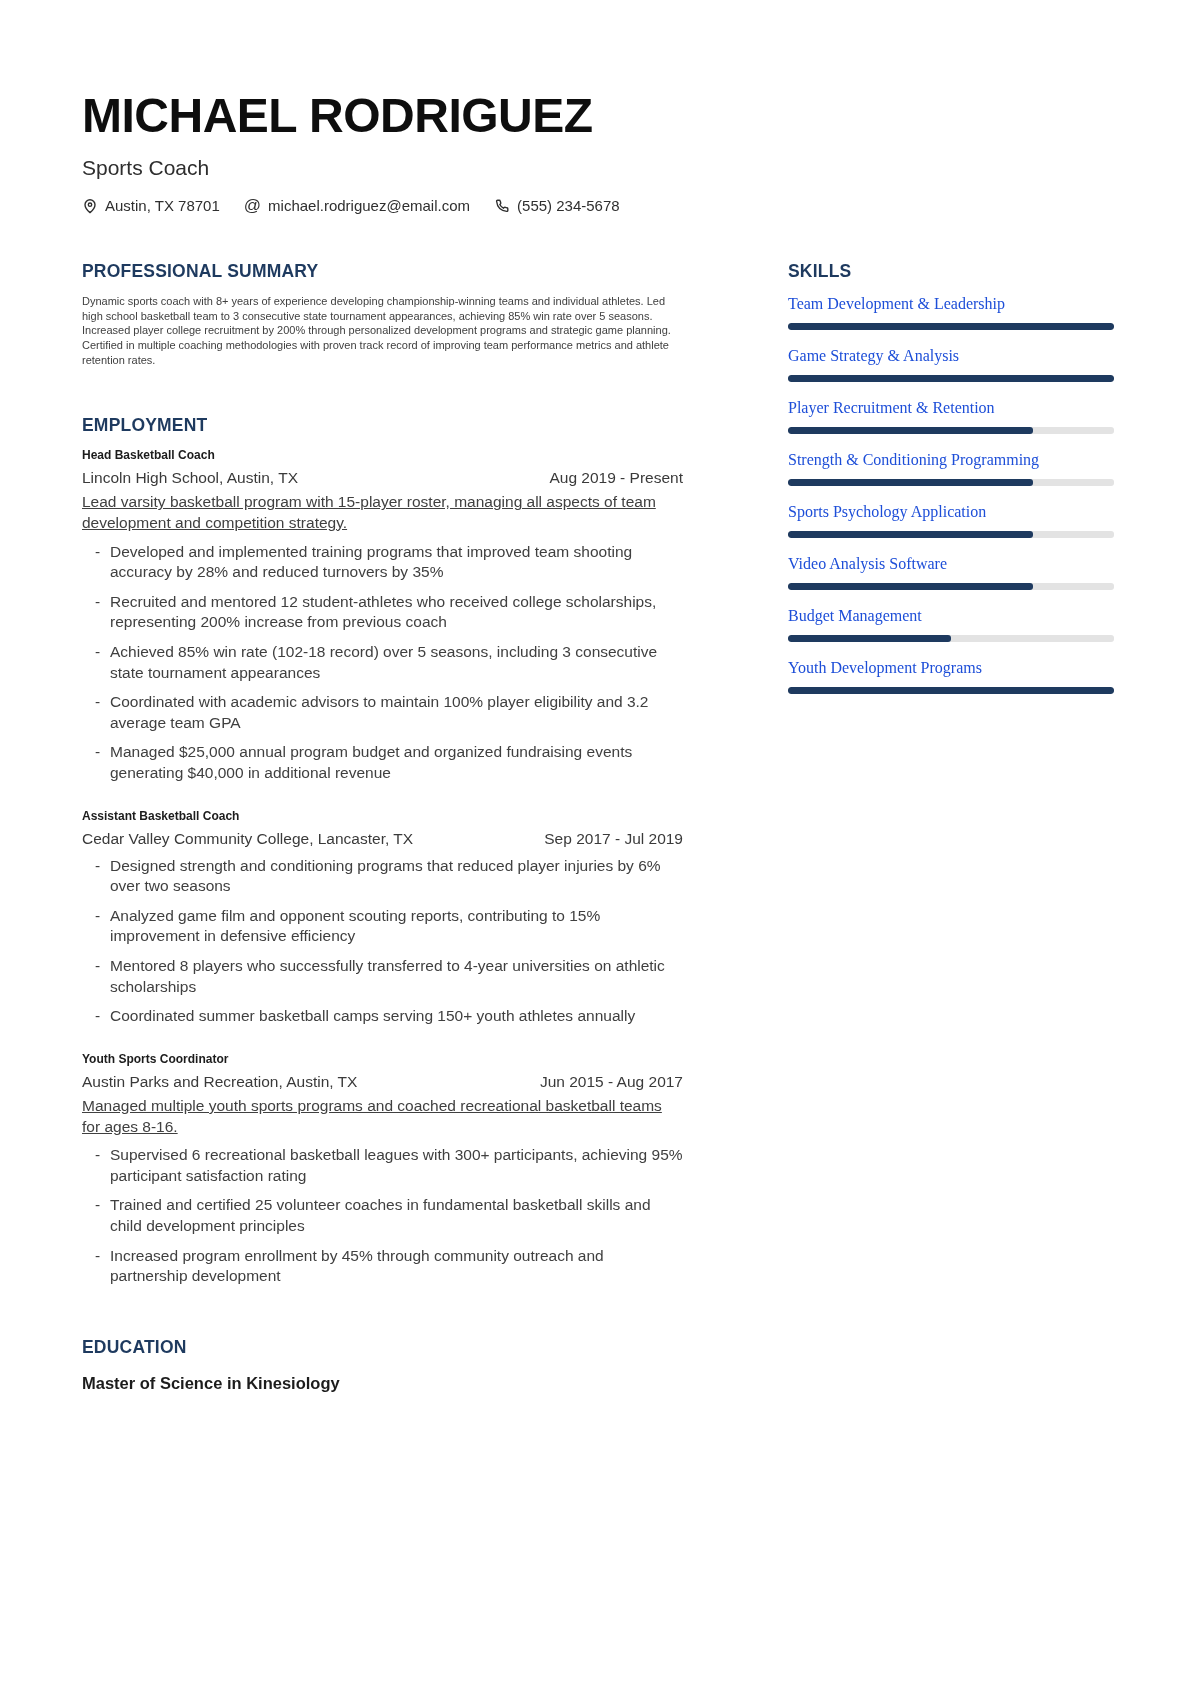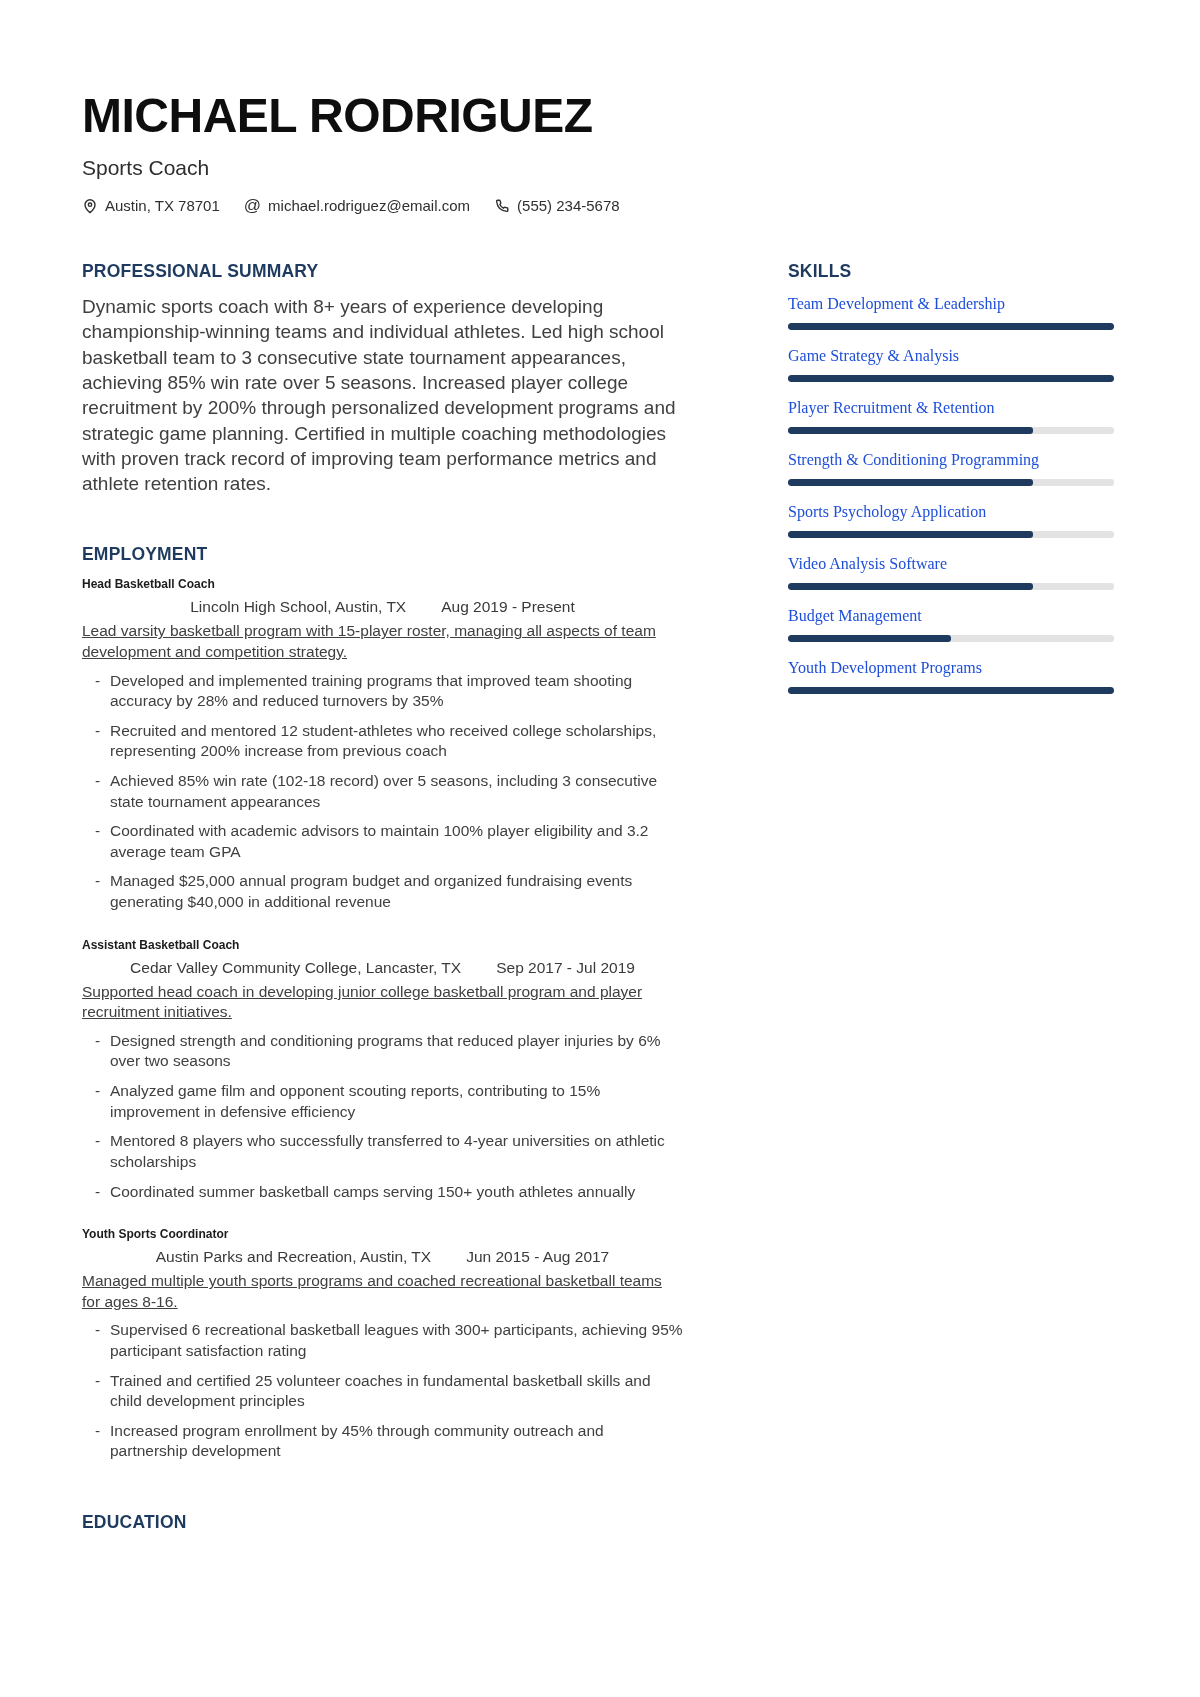--- a/index.html
+++ b/index.html
@@ -48,33 +48,33 @@
   .col-left { width: 601px; }
   .col-right { width: 326px; margin-left: 38px; }
   h2.sec-heading {
     font-size: 17.5px;
     font-weight: bold;
     letter-spacing: 0.2px;
     color: #1e3a5f;
     margin-bottom: 12px;
   }
   .summary-body {
-    font-size: 19px;
+    font-size: 11px;
     line-height: 1.33;
     color: #404040;
   }
   section.employment { margin-top: 48px; }
   section.education { margin-top: 50px; }
   .degree { font-size: 16.5px; font-weight: bold; color: #1c1c1c; margin-top: 16px; }
   
   .job + .job { margin-top: 25px; }
   .job-title { font-size: 12px; font-weight: bold; color: #1c1c1c; line-height: 1.25; }
   .job-meta {
     display: flex;
-    justify-content: center;
+    justify-content: space-between;
     align-items: baseline;
     margin-top: 6px;
     font-size: 15.5px;
     color: #3a3a3a;
     gap: 35px;
   }
   .job-desc { margin-top: 5px; font-size: 15.5px; line-height: 1.33; color: #404040; text-decoration: underline; }
   ul.job-bullets { list-style: none; margin-top: 8px; }
   ul.job-bullets li {
     position: relative;
@@ -165,21 +165,20 @@
                 <li>Coordinated with academic advisors to maintain 100% player eligibility and 3.2 average team GPA</li>
                 <li>Managed $25,000 annual program budget and organized fundraising events generating $40,000 in additional revenue</li>
               </ul>
             </div>
             <div class="job">
               <h3 class="job-title">Assistant Basketball Coach</h3>
               <div class="job-meta">
                 <span class="job-company">Cedar Valley Community College, Lancaster, TX</span>
                 <span class="job-dates">Sep 2017 - Jul 2019</span>
               </div>
-              <p class="job-desc">Supported head coach in developing junior college basketball program and player recruitment initiatives.</p>
               <ul class="job-bullets">
                 <li>Designed strength and conditioning programs that reduced player injuries by 6% over two seasons</li>
                 <li>Analyzed game film and opponent scouting reports, contributing to 15% improvement in defensive efficiency</li>
                 <li>Mentored 8 players who successfully transferred to 4-year universities on athletic scholarships</li>
                 <li>Coordinated summer basketball camps serving 150+ youth athletes annually</li>
               </ul>
             </div>
             <div class="job">
               <h3 class="job-title">Youth Sports Coordinator</h3>
               <div class="job-meta">
@@ -191,20 +190,21 @@
                 <li>Supervised 6 recreational basketball leagues with 300+ participants, achieving 95% participant satisfaction rating</li>
                 <li>Trained and certified 25 volunteer coaches in fundamental basketball skills and child development principles</li>
                 <li>Increased program enrollment by 45% through community outreach and partnership development</li>
               </ul>
             </div>
           </div>
       </section>
 
       <section class="education">
         <h2 class="sec-heading">EDUCATION</h2>
+        <div class="degree">Master of Science in Kinesiology</div>
       </section>
     </div>
 
     <aside class="col-right">
       <section>
         <h2 class="sec-heading">SKILLS</h2>
         <div id="skills-list">
             <div class="skill">
               <div class="skill-label">Team Development &amp; Leadership</div>
               <div class="skill-track">

